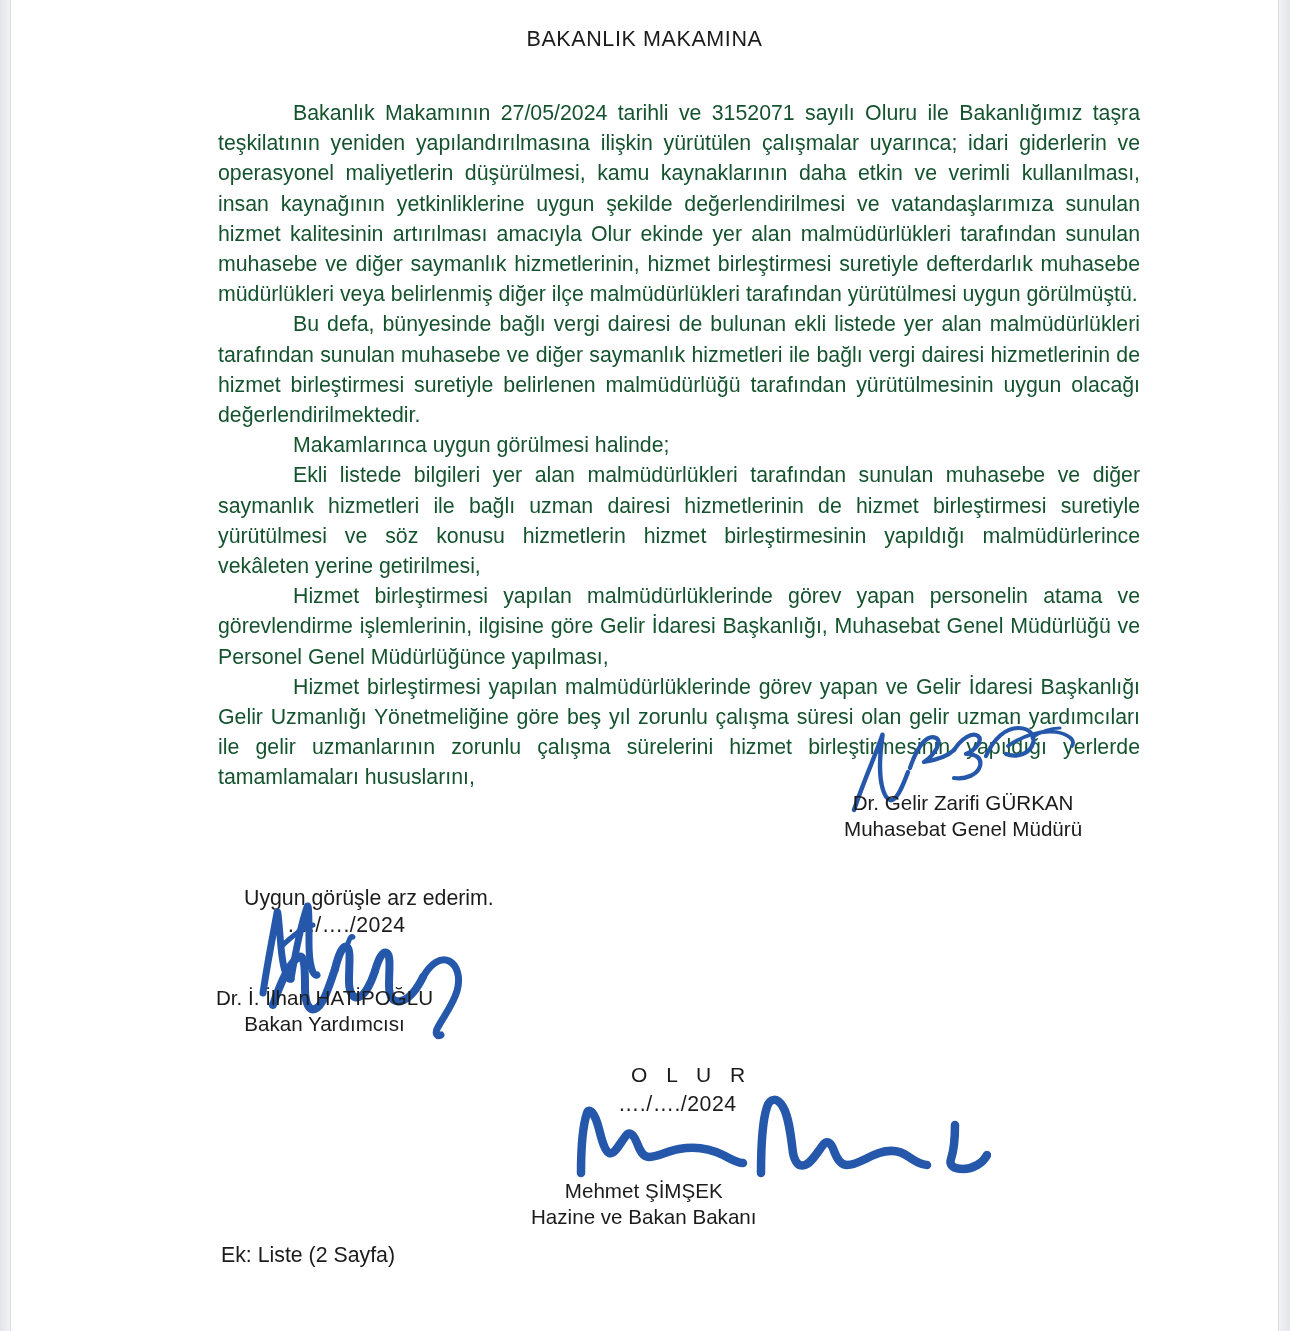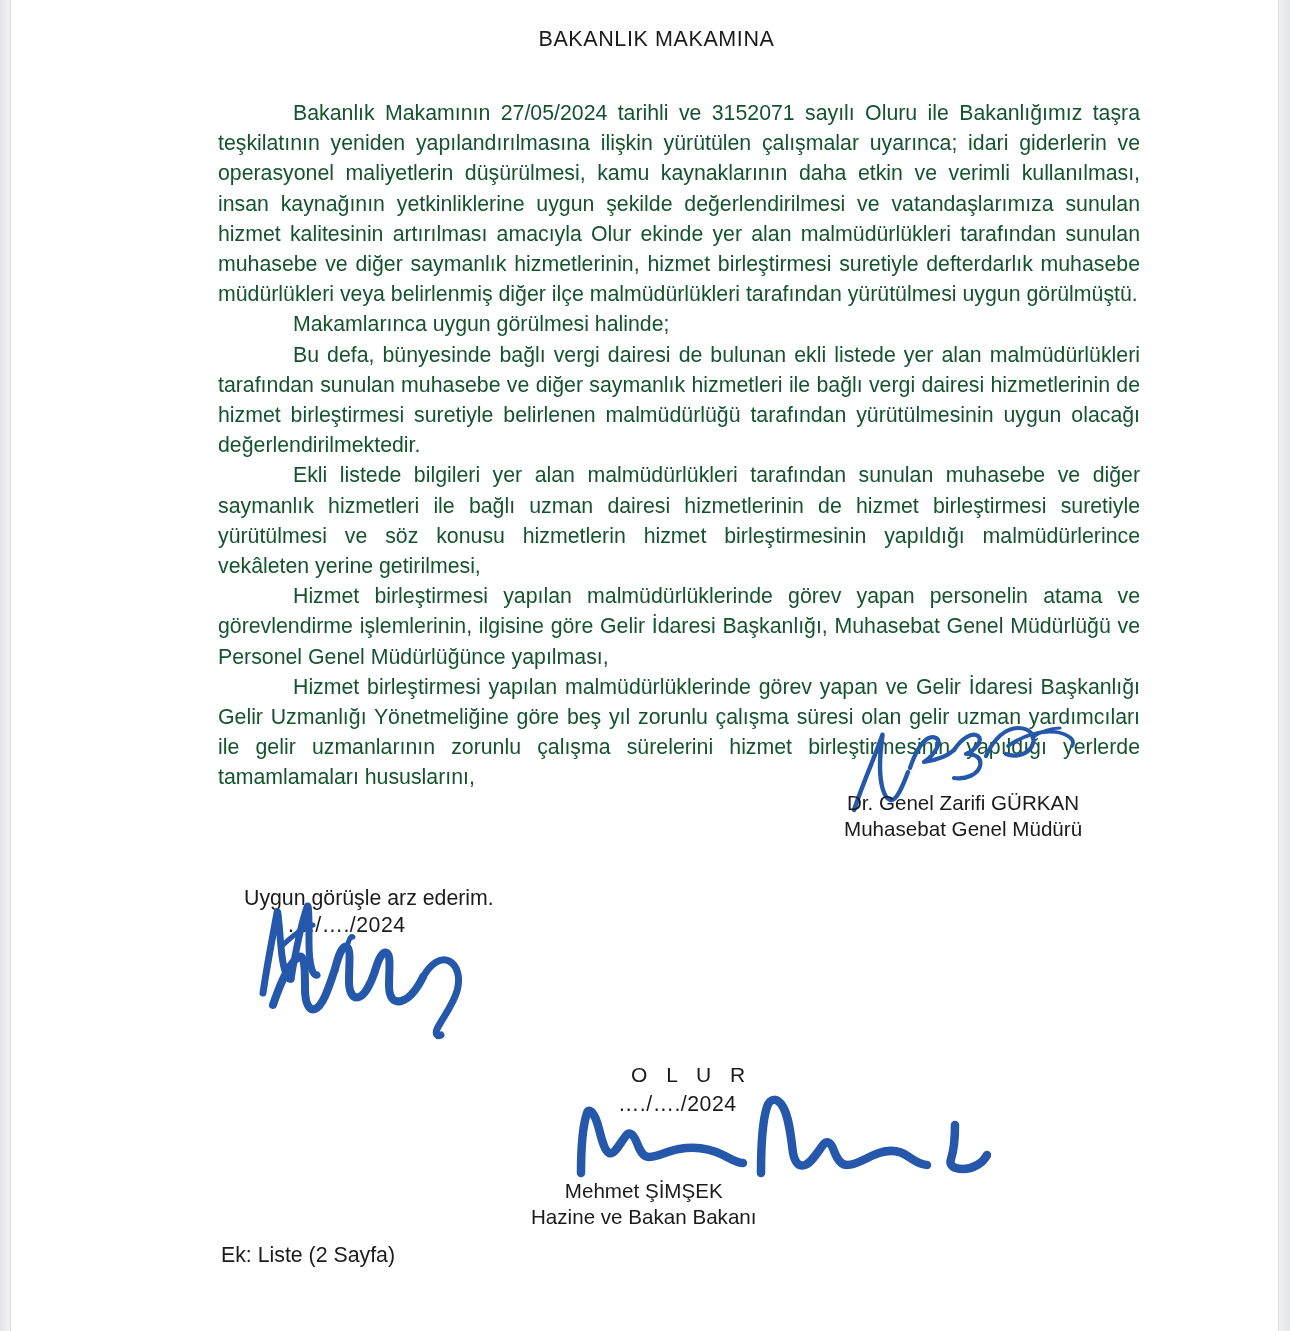--- a/index.html
+++ b/index.html
@@ -39,21 +39,20 @@
 
   .doc-title {
     position: absolute;
     left: 0;
     top: 27px;
     width: 1267px;
     text-align: center;
     font-size: 21.5px;
     letter-spacing: 0.6px;
     color: #1b1b1b;
-    padding-left: 12px;
   }
 
   .body-block {
     position: absolute;
     left: 207px;
     top: 98px;
     width: 922px;
   }
   .para {
     margin: 0;
@@ -147,42 +146,42 @@
 
 <div class="gutter-left"></div>
 <div class="gutter-right"></div>
 
 <div class="page">
 
   <div class="doc-title">BAKANLIK MAKAMINA</div>
 
   <div class="body-block">
     <p class="para">Bakanlık Makamının 27/05/2024 tarihli ve 3152071 sayılı Oluru ile Bakanlığımız taşra teşkilatının yeniden yapılandırılmasına ilişkin yürütülen çalışmalar uyarınca; idari giderlerin ve operasyonel maliyetlerin düşürülmesi, kamu kaynaklarının daha etkin ve verimli kullanılması, insan kaynağının yetkinliklerine uygun şekilde değerlendirilmesi ve vatandaşlarımıza sunulan hizmet kalitesinin artırılması amacıyla Olur ekinde yer alan malmüdürlükleri tarafından sunulan muhasebe ve diğer saymanlık hizmetlerinin, hizmet birleştirmesi suretiyle defterdarlık muhasebe müdürlükleri veya belirlenmiş diğer ilçe malmüdürlükleri tarafından yürütülmesi uygun görülmüştü.</p>
+    <p class="para">Bu defa, bünyesinde bağlı vergi dairesi de bulunan ekli listede yer alan malmüdürlükleri tarafından sunulan muhasebe ve diğer saymanlık hizmetleri ile bağlı vergi dairesi hizmetlerinin de hizmet birleştirmesi suretiyle belirlenen malmüdürlüğü tarafından yürütülmesinin uygun olacağı değerlendirilmektedir.</p>
     <p class="para last-line-left">Makamlarınca uygun görülmesi halinde;</p>
-    <p class="para">Bu defa, bünyesinde bağlı vergi dairesi de bulunan ekli listede yer alan malmüdürlükleri tarafından sunulan muhasebe ve diğer saymanlık hizmetleri ile bağlı vergi dairesi hizmetlerinin de hizmet birleştirmesi suretiyle belirlenen malmüdürlüğü tarafından yürütülmesinin uygun olacağı değerlendirilmektedir.</p>
     <p class="para">Ekli listede bilgileri yer alan malmüdürlükleri tarafından sunulan muhasebe ve diğer saymanlık hizmetleri ile bağlı uzman dairesi hizmetlerinin de hizmet birleştirmesi suretiyle yürütülmesi ve söz konusu hizmetlerin hizmet birleştirmesinin yapıldığı malmüdürlerince vekâleten yerine getirilmesi,</p>
     <p class="para">Hizmet birleştirmesi yapılan malmüdürlüklerinde görev yapan personelin atama ve görevlendirme işlemlerinin, ilgisine göre Gelir İdaresi Başkanlığı, Muhasebat Genel Müdürlüğü ve Personel Genel Müdürlüğünce yapılması,</p>
     <p class="para">Hizmet birleştirmesi yapılan malmüdürlüklerinde görev yapan ve Gelir İdaresi Başkanlığı Gelir Uzmanlığı Yönetmeliğine göre beş yıl zorunlu çalışma süresi olan gelir uzman yardımcıları ile gelir uzmanlarının zorunlu çalışma sürelerini hizmet birleştirmesinin yapıldığı yerlerde tamamlamaları hususlarını,</p>
   </div>
 
   <div class="ink" style="left:825px; top:722px; width:260px; height:92px;">
     <svg width="260" height="92" viewBox="0 0 260 92" fill="none">
       <g stroke="#2558ab" stroke-linecap="round" stroke-linejoin="round" fill="none">
         <path d="M18 88 C28 58, 40 32, 46 14 C48 8, 44 24, 44 44 C44 62, 48 76, 54 78 C60 80, 66 66, 72 50" stroke-width="4.4"></path>
         <path d="M74 46 C82 22, 92 12, 100 16 C106 19, 100 32, 88 40 C100 38, 112 34, 118 28" stroke-width="4.2"></path>
         <path d="M118 28 C126 16, 136 10, 142 14 C147 18, 140 28, 130 32 C140 32, 146 36, 144 44 C142 52, 130 58, 118 56" stroke-width="4.2"></path>
         <path d="M150 34 C158 16, 170 6, 182 6 C196 6, 200 16, 196 24 C192 32, 180 36, 170 32" stroke-width="4.2"></path>
         <path d="M172 24 C186 14, 204 8, 220 10 C232 12, 240 18, 236 24" stroke-width="3.6"></path>
         <path d="M196 16 C204 10, 214 6, 224 6" stroke-width="3"></path>
       </g>
     </svg>
   </div>
 
   <div class="sig-block sig-gurkan">
-    <div>Dr. Genel Zarifi GÜRKAN</div>
+    <div>Dr. Gelir Zarifi GÜRKAN</div>
     <div>Muhasebat Genel Müdürü</div>
   </div>
 
   <div class="approval-line">Uygun görüşle arz ederim.</div>
   <div class="approval-date">…./…./2024</div>
 
   <div class="ink" style="left:240px; top:895px; width:235px; height:145px;">
     <svg width="235" height="145" viewBox="0 0 235 145" fill="none">
       <g stroke="#2558ab" stroke-linecap="round" stroke-linejoin="round" fill="none">
         <path d="M12 98 C16 70, 22 40, 26 18 C27 12, 28 30, 30 52 C32 74, 36 86, 40 84" stroke-width="7"></path>
@@ -190,20 +189,24 @@
         <path d="M30 52 C42 40, 54 32, 62 30" stroke-width="5"></path>
         <path d="M22 110 C30 86, 40 66, 48 62 C54 59, 54 76, 54 94 C54 108, 58 116, 64 114 C72 111, 78 92, 84 74" stroke-width="8"></path>
         <path d="M84 74 C88 58, 92 50, 96 52 C100 54, 98 70, 98 86 C98 98, 102 104, 108 102 C114 100, 120 88, 124 76" stroke-width="8"></path>
         <path d="M124 76 C128 62, 132 56, 136 58 C140 61, 138 76, 138 90 C138 102, 142 108, 150 106 C158 104, 166 94, 172 82" stroke-width="8"></path>
         <path d="M172 82 C180 68, 190 62, 198 66 C206 70, 210 82, 206 96 C202 110, 192 122, 186 134 C184 139, 186 142, 190 140" stroke-width="7"></path>
         <path d="M96 52 C98 44, 100 40, 102 42" stroke-width="5"></path>
       </g>
     </svg>
   </div>
 
+  <div class="sig-block sig-hatipoglu">
+    <div>Dr. İ. İlhan HATİPOĞLU</div>
+    <div>Bakan Yardımcısı</div>
+  </div>
 
   <div class="olur-heading">O L U R</div>
   <div class="olur-date">…./…./2024</div>
 
   <div class="ink" style="left:560px; top:1085px; width:420px; height:95px;">
     <svg width="420" height="95" viewBox="0 0 420 95" fill="none">
       <g stroke="#2558ab" stroke-linecap="round" stroke-linejoin="round" fill="none">
         <path d="M10 88 C10 62, 12 40, 16 28 C18 22, 24 28, 28 44 C31 56, 34 66, 38 68 C43 70, 48 60, 54 52 C58 46, 62 48, 66 58 C69 66, 72 72, 78 72 C86 72, 96 66, 108 64 C124 61, 140 64, 152 70 C160 74, 166 78, 172 78" stroke-width="8.5"></path>
         <path d="M190 88 C190 58, 192 34, 196 22 C199 13, 206 12, 212 22 C218 32, 220 52, 222 68 C224 78, 228 82, 234 80 C240 78, 246 68, 252 60 C256 55, 260 57, 263 66 C266 74, 270 80, 276 80 C286 80, 296 72, 308 68 C320 64, 330 66, 338 72 C344 76, 350 80, 356 80" stroke-width="8.5"></path>
         <path d="M384 40 C384 56, 382 68, 380 74 C378 80, 382 84, 392 84 C402 84, 412 78, 416 70" stroke-width="8.5"></path>

